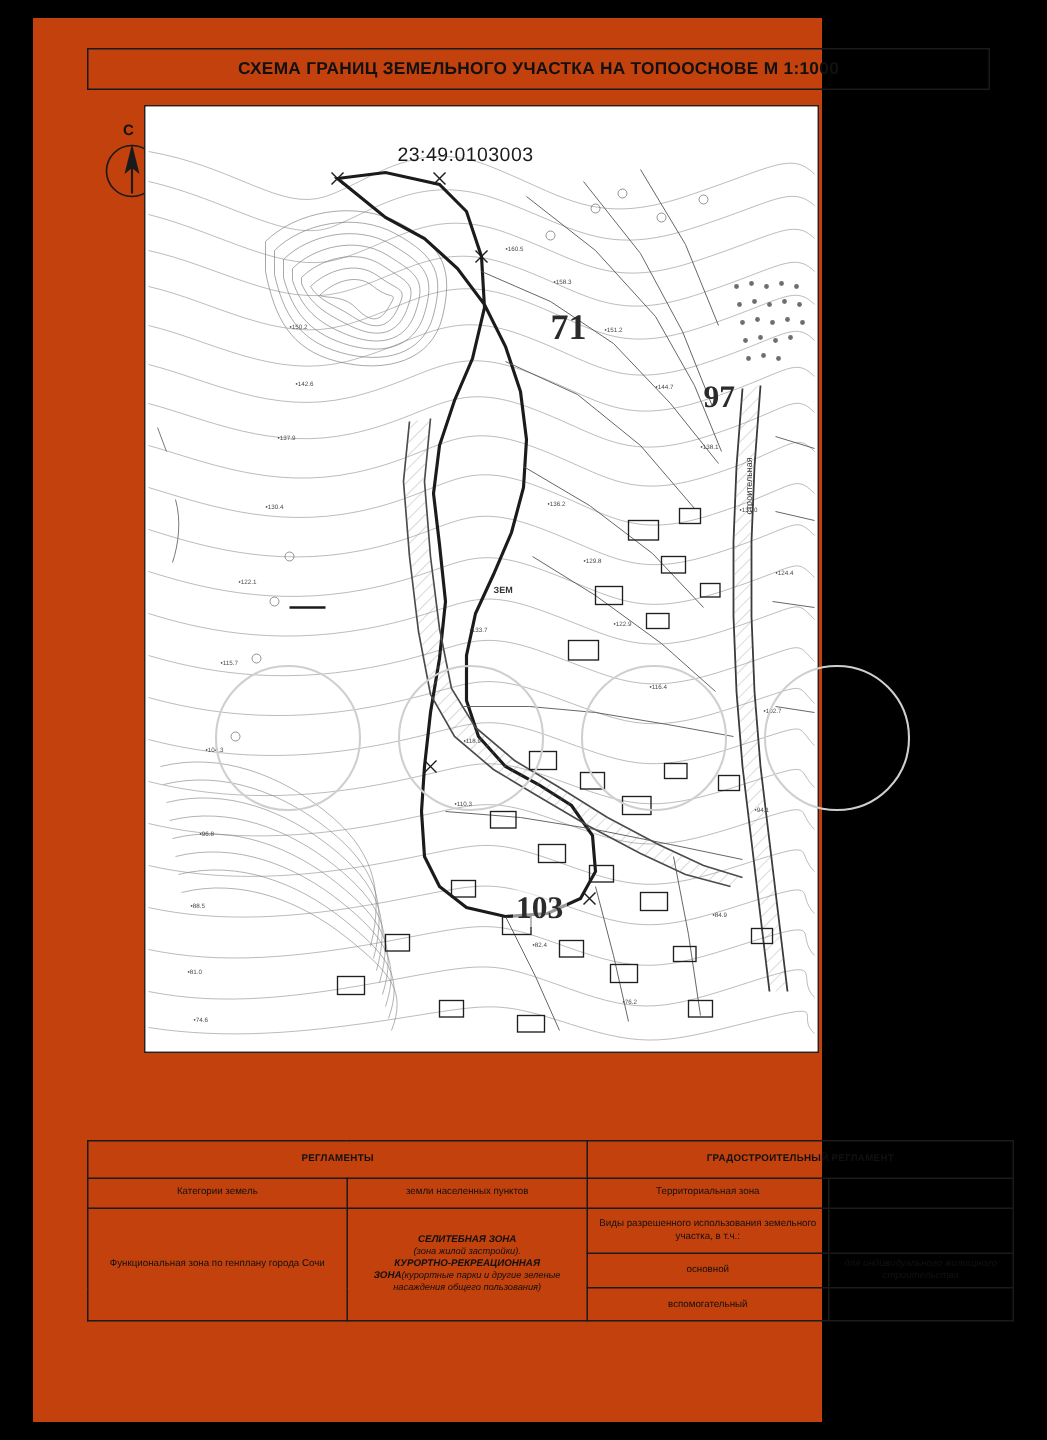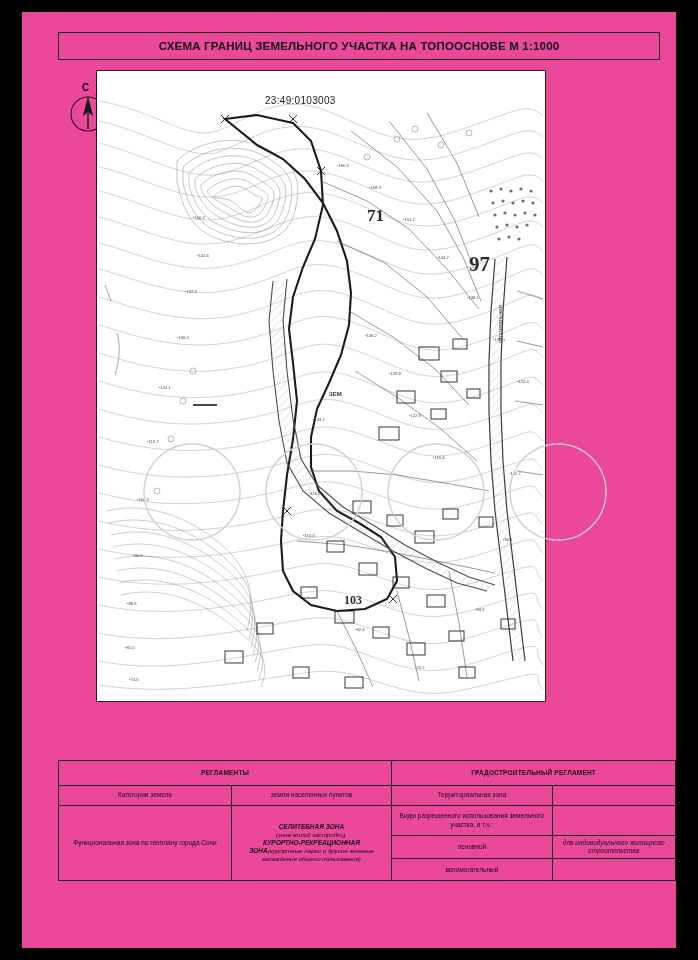--- a/index.html
+++ b/index.html
@@ -16,23 +16,23 @@
   .page {
     position: relative;
     width: 698px;
     height: 960px;
     background: #000000;
   }
   .sheet {
     position: absolute;
     left: 22px;
     top: 12px;
-    width: 654px;
+    width: 526px;
     height: 936px;
-    background: #ec4899;
+    background: #c2410c;
   }
 
   
   .title-frame {
     position: absolute;
     left: 36px;
     top: 20px;
     width: 602px;
     height: 28px;
     border: 1px solid #1a1a1a;
@@ -62,49 +62,49 @@
     box-sizing: border-box;
     background: #ffffff;
     overflow: hidden;
   }
   .map-svg { position: absolute; left: 0; top: 0; }
 
   .cadastral-number {
     position: absolute;
     left: 168px;
     top: 24px;
-    font-size: 10px;
+    font-size: 13px;
     color: #1a1a1a;
     letter-spacing: 0.3px;
     white-space: nowrap;
   }
 
   .parcel-label-71 {
     position: absolute;
     left: 270px;
     top: 135px;
-    font-size: 17px;
+    font-size: 24px;
     font-weight: bold;
     color: #2b2b2b;
     font-family: "Liberation Serif", serif;
   }
   .parcel-label-97 {
     position: absolute;
     left: 372px;
     top: 181px;
     font-size: 21px;
     font-weight: bold;
     color: #2b2b2b;
     font-family: "Liberation Serif", serif;
   }
   .parcel-label-103 {
     position: absolute;
     left: 245px;
     top: 522px;
-    font-size: 12px;
+    font-size: 21px;
     font-weight: bold;
     color: #2b2b2b;
     font-family: "Liberation Serif", serif;
     background: rgba(255,255,255,0.55);
     padding: 0 2px;
   }
   .map-note-zem {
     position: absolute;
     left: 232px;
     top: 320px;

